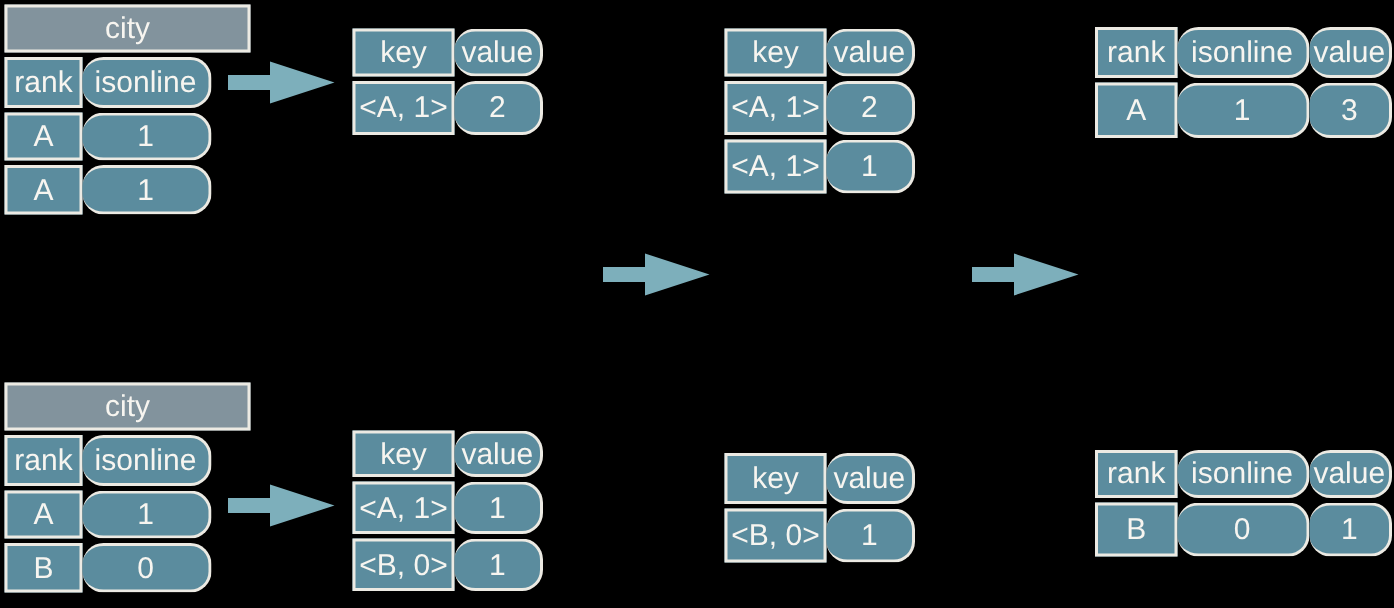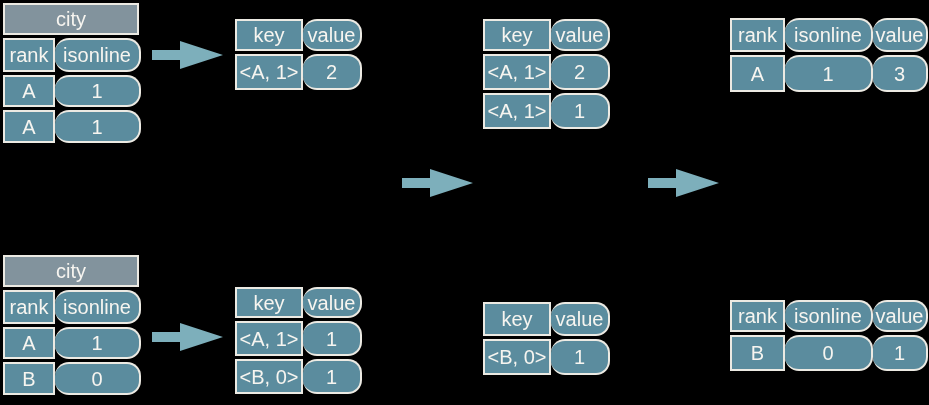--- a/index.html
+++ b/index.html
@@ -14,21 +14,21 @@
     background:var(--cell,#5b8c9e);color:var(--text,#f7f5f0);
     display:flex;align-items:center;justify-content:center;
     font-size:20px;line-height:1;white-space:nowrap;
   }
   .cell + .cell{border-left:none;border-radius:14px;}
   .span-head{background:var(--span_header,#82939d);}
   
   .h31{height:31px}.h32{height:32px}.h33{height:33px}.h34{height:34px}
   .h35{height:35px}.h36{height:36px}.h37{height:37px}
   
-  .w-full{width:136px}
+  .w-full{width:164px}
   .w-rank{width:52px}.w-ison{width:86px}
   .w-key{width:68px}.w-val{width:59px}
   .w-rrank{width:55px}.w-rison{width:88px}.w-rval{width:55px}
   .arrow{position:absolute;width:72px;height:30px;}
   .arrow svg{display:block;width:100%;height:100%;}
 </style>
 </head>
 <body>
 
 <div class="canvas">

